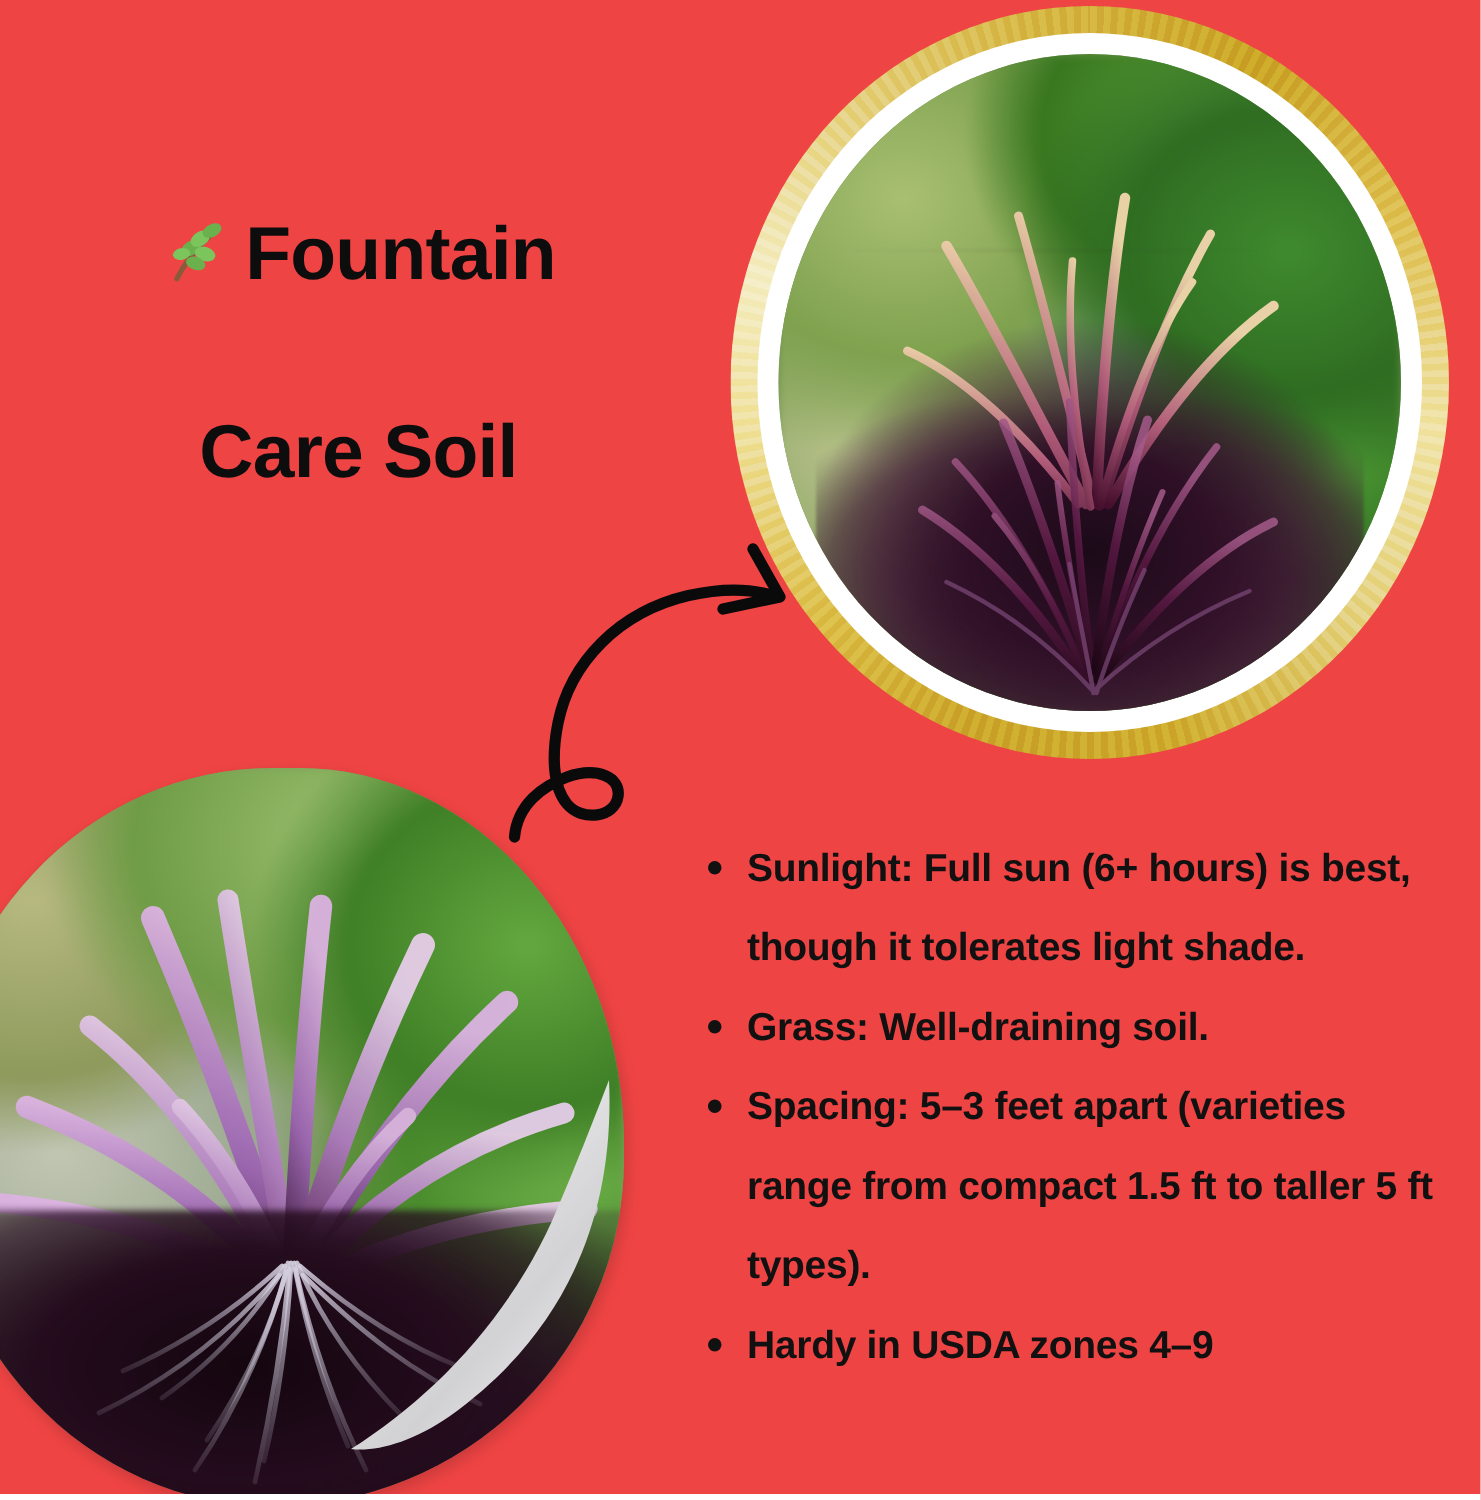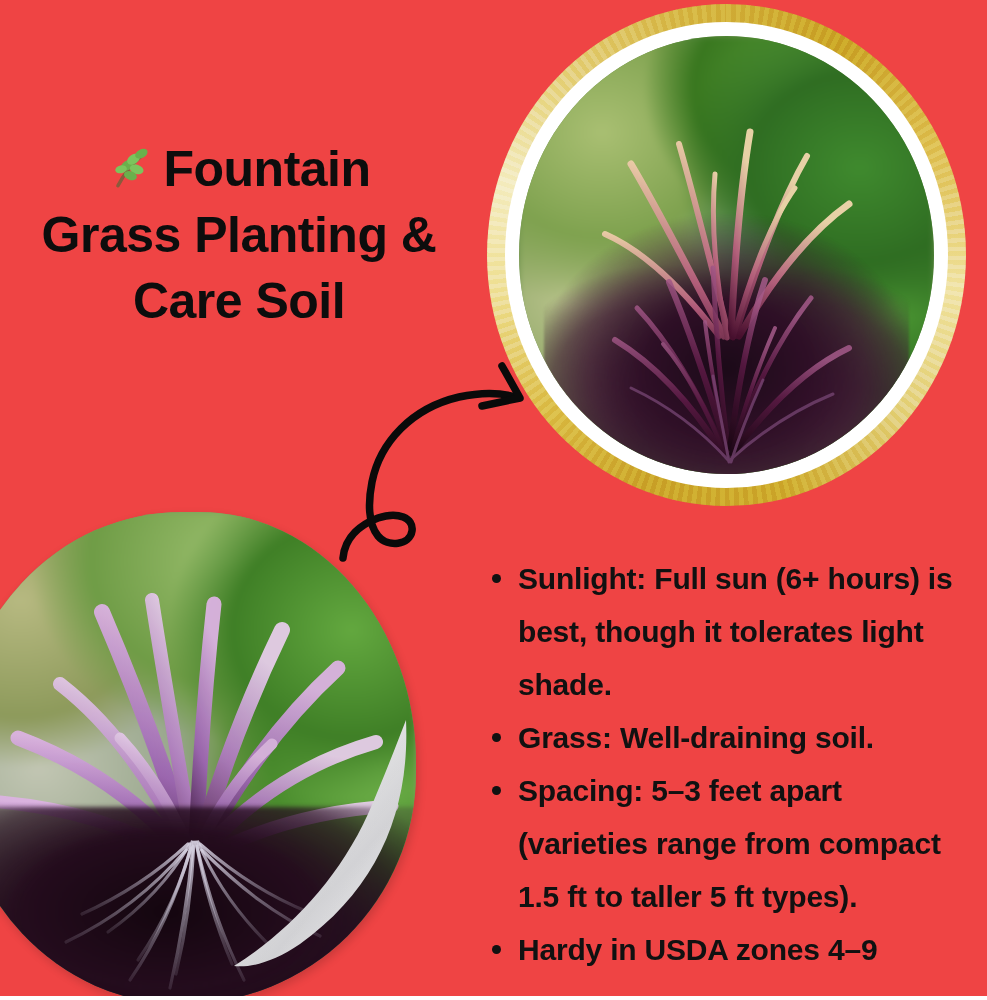--- a/index.html
+++ b/index.html
@@ -136,24 +136,24 @@
   }
 
   
   .arrow-svg{
     position:absolute;left:296px;top:358px;width:250px;height:240px;
     overflow:visible;
   }
 
   
   .bullets{
-    position:absolute;left:478px;top:552px;width:500px;
+    position:absolute;left:458px;top:552px;width:500px;
     color:#111111;
     font-weight:700;
-    font-size:30px;
+    font-size:26px;
     line-height:53px;
     letter-spacing:-0.2px;
     font-family:"Liberation Sans", sans-serif;
     list-style:none;
     margin:0;padding:0;
   }
   .bullets li{
     position:relative;
     padding-left:40px;
     margin:0 0 0 0;
@@ -177,21 +177,21 @@
       <svg viewBox="0 0 64 64" width="50" height="50" aria-hidden="true">
         <path d="M14 56 C20 44 30 30 46 16" stroke="#8a5a3b" stroke-width="4.5" fill="none" stroke-linecap="round"></path>
         <ellipse cx="26" cy="30" rx="9" ry="6" fill="#6ab04c" transform="rotate(-32 26 30)"></ellipse>
         <ellipse cx="34" cy="22" rx="9" ry="6" fill="#7cc45c" transform="rotate(-32 34 22)"></ellipse>
         <ellipse cx="44" cy="15" rx="8.5" ry="5.5" fill="#6ab04c" transform="rotate(-28 44 15)"></ellipse>
         <ellipse cx="38" cy="35" rx="9" ry="6" fill="#7cc45c" transform="rotate(18 38 35)"></ellipse>
         <ellipse cx="30" cy="43" rx="8.5" ry="5.5" fill="#6ab04c" transform="rotate(18 30 43)"></ellipse>
         <ellipse cx="18" cy="35" rx="7.5" ry="5" fill="#7cc45c" transform="rotate(-12 18 35)"></ellipse>
       </svg>
     </span><span>Fountain</span><br>
-    <span>Grass Planting &amp;</span><br>
+    <br>
     <span>Care Soil</span>
   </div>
 
   <div class="gold-circle-wrap">
     <div class="gold-ring"></div>
     <div class="gold-inner-white"></div>
     <div class="photo-top">
       <div class="bg-foliage"></div>
       <div class="clump"></div>
       <svg width="100%" height="100%" viewBox="0 0 415 438" preserveAspectRatio="none" style="position:absolute;inset:0;">

